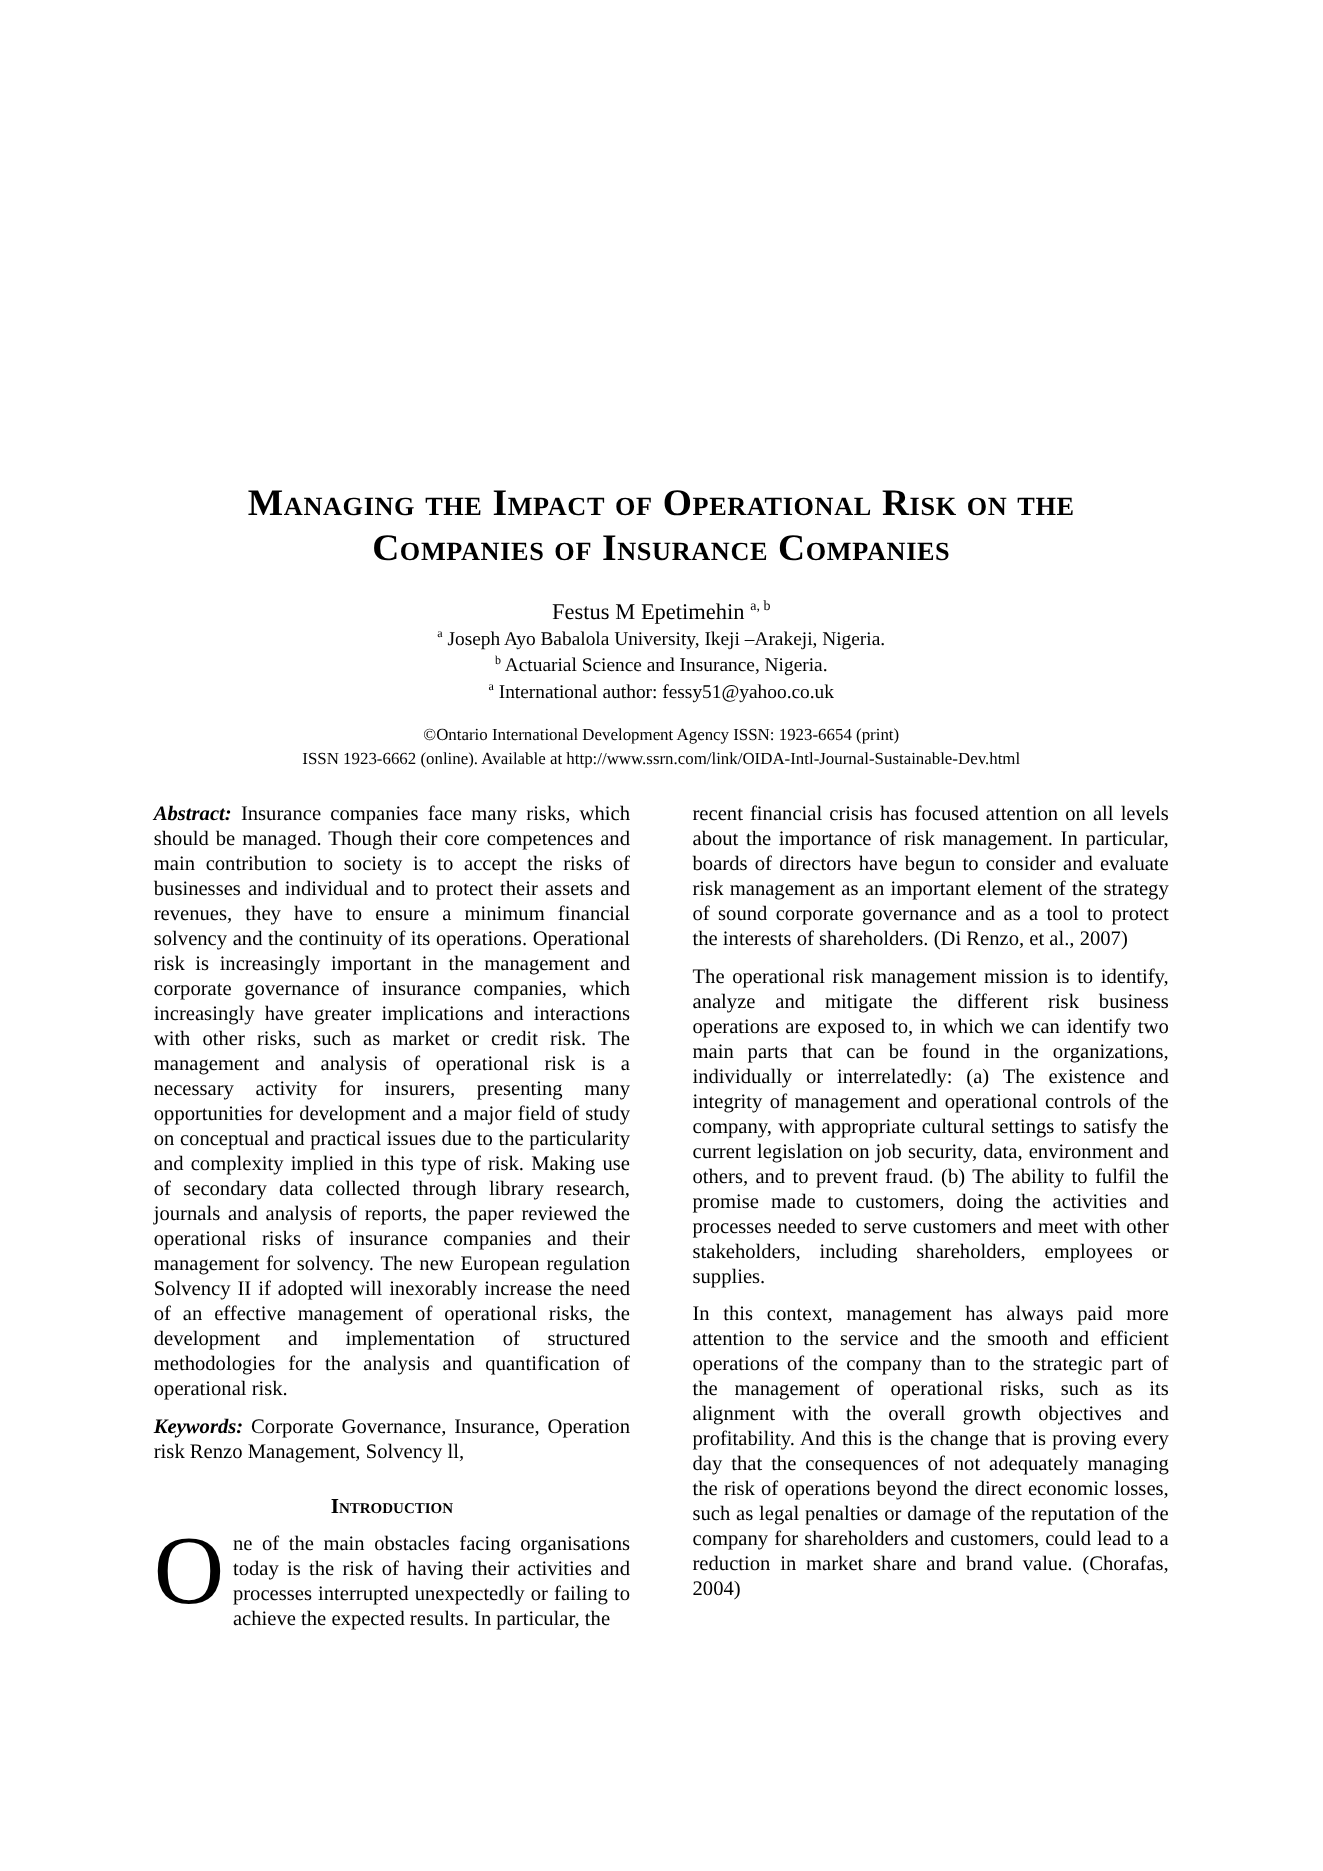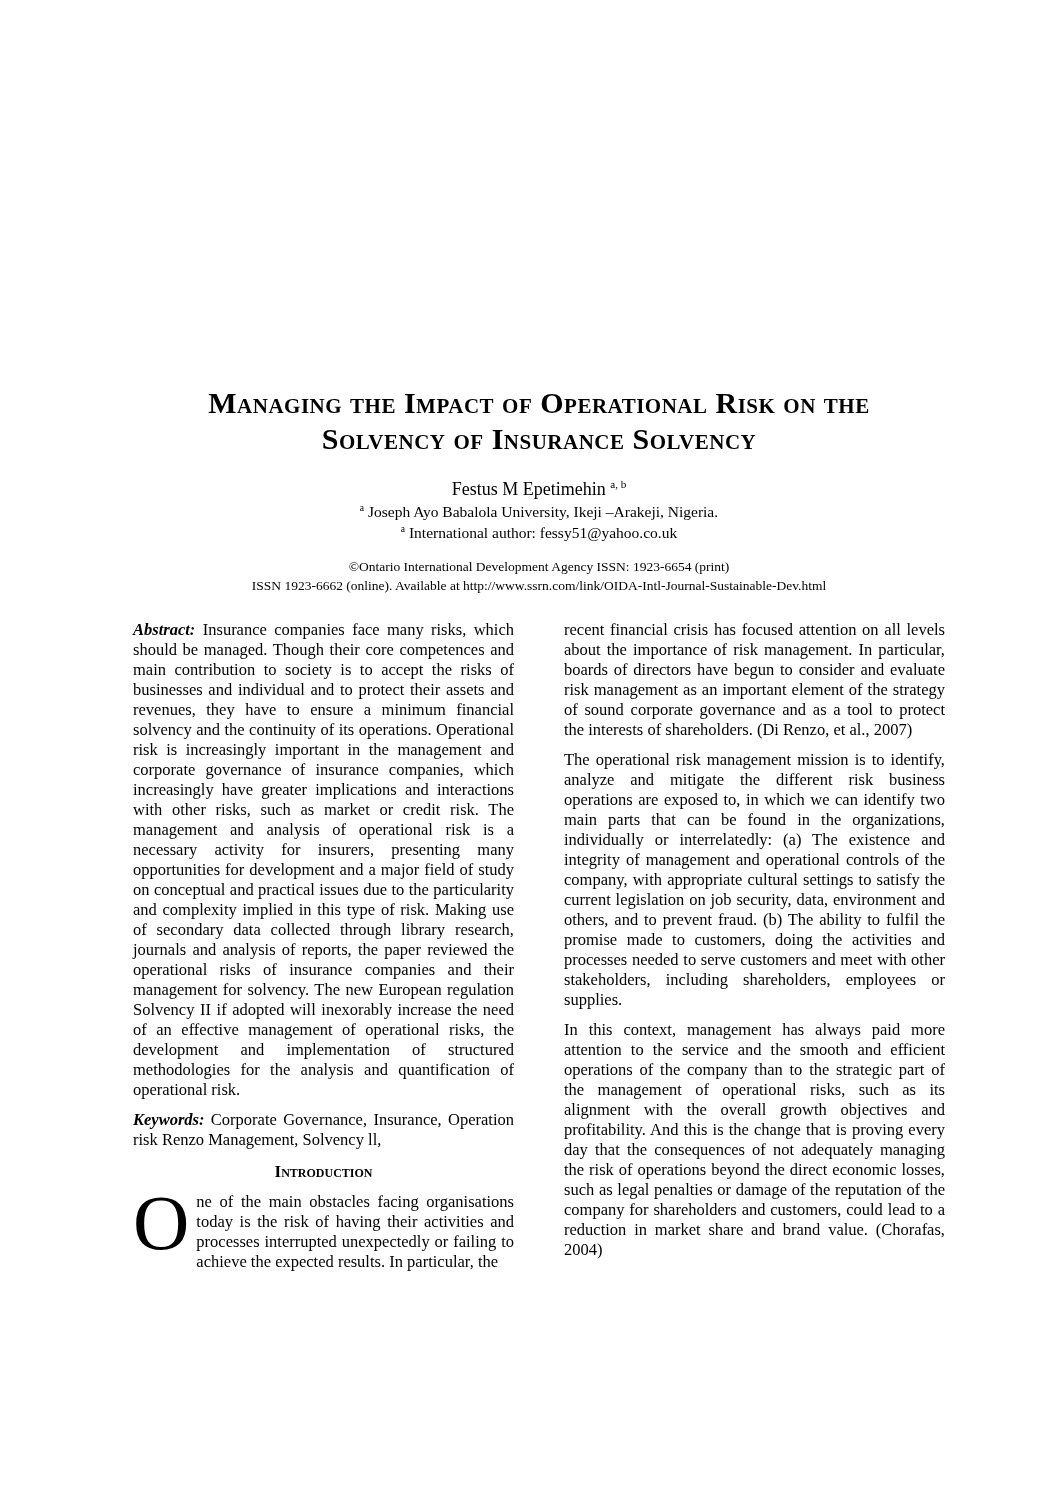--- a/index.html
+++ b/index.html
@@ -7,21 +7,21 @@
   body {
     width: 1058px;
     height: 1497px;
     position: relative;
     font-family: "Liberation Serif", serif;
     color: #000000;
     overflow: hidden;
   }
   .content {
     position: absolute;
-    left: 133px;
+    left: 123px;
     top: 385px;
     width: 812px;
   }
   .paper-title {
     text-align: center;
     font-weight: bold;
     font-variant: small-caps;
     font-size: 30px;
     line-height: 36px;
     letter-spacing: 0.5px;
@@ -65,43 +65,44 @@
   .lead-label {
     font-weight: bold;
     font-style: italic;
   }
   .section-heading {
     text-align: center;
     font-weight: bold;
     font-variant: small-caps;
     font-size: 17px;
     line-height: 20px;
-    margin: 12px 0 10px 0;
+    margin: 24px 0 10px 0;
   }
   .drop-cap {
     float: left;
     font-size: 78px;
     line-height: 60px;
     padding-right: 7px;
     padding-top: 1px;
   }
 </style>
 </head>
 <body>
 
 <div class="content">
 
   <div class="paper-title">
     <div>Managing the Impact of Operational Risk on the</div>
-    <div>Solvency of Insurance Solvency</div>
+    <div>Companies of Insurance Companies</div>
   </div>
 
   <div class="author-block">
     <div class="author-name"><span>Festus M Epetimehin</span> <sup>a, b</sup></div>
     <div class="affiliation"><sup>a</sup><span> Joseph Ayo Babalola University, Ikeji –Arakeji, Nigeria.</span></div>
+    <div class="affiliation"><sup>b</sup><span> Actuarial Science and Insurance, Nigeria.</span></div>
     <div class="affiliation"><sup>a</sup><span> International author: fessy51@yahoo.co.uk</span></div>
   </div>
 
   <div class="issn-block">
     <div>©Ontario International Development Agency ISSN: 1923-6654 (print)</div>
     <div>ISSN 1923-6662 (online). Available at http://www.ssrn.com/link/OIDA-Intl-Journal-Sustainable-Dev.html</div>
   </div>
 
   <div class="columns">
 

